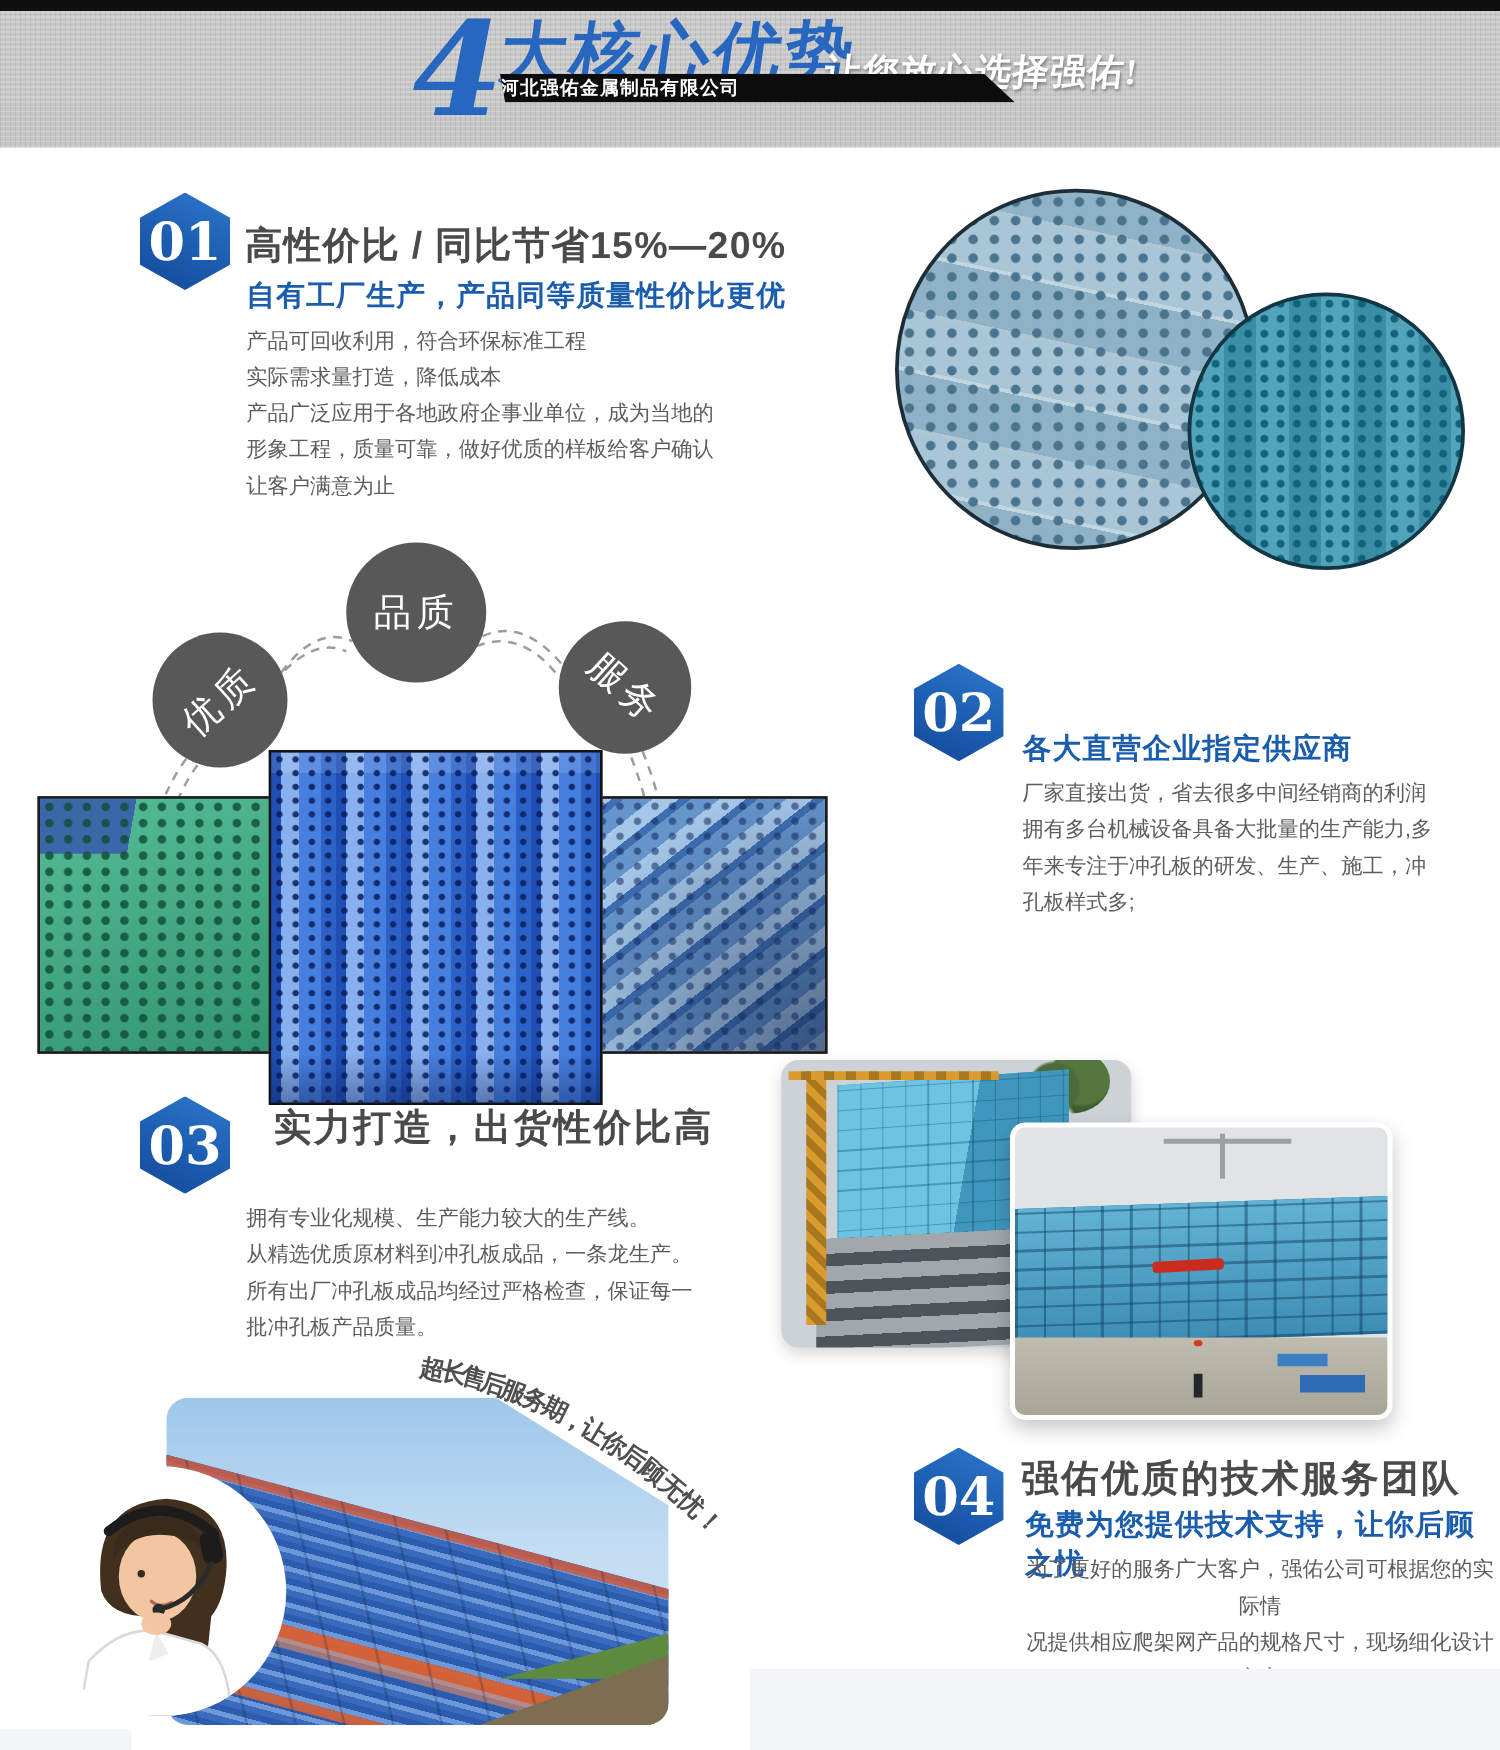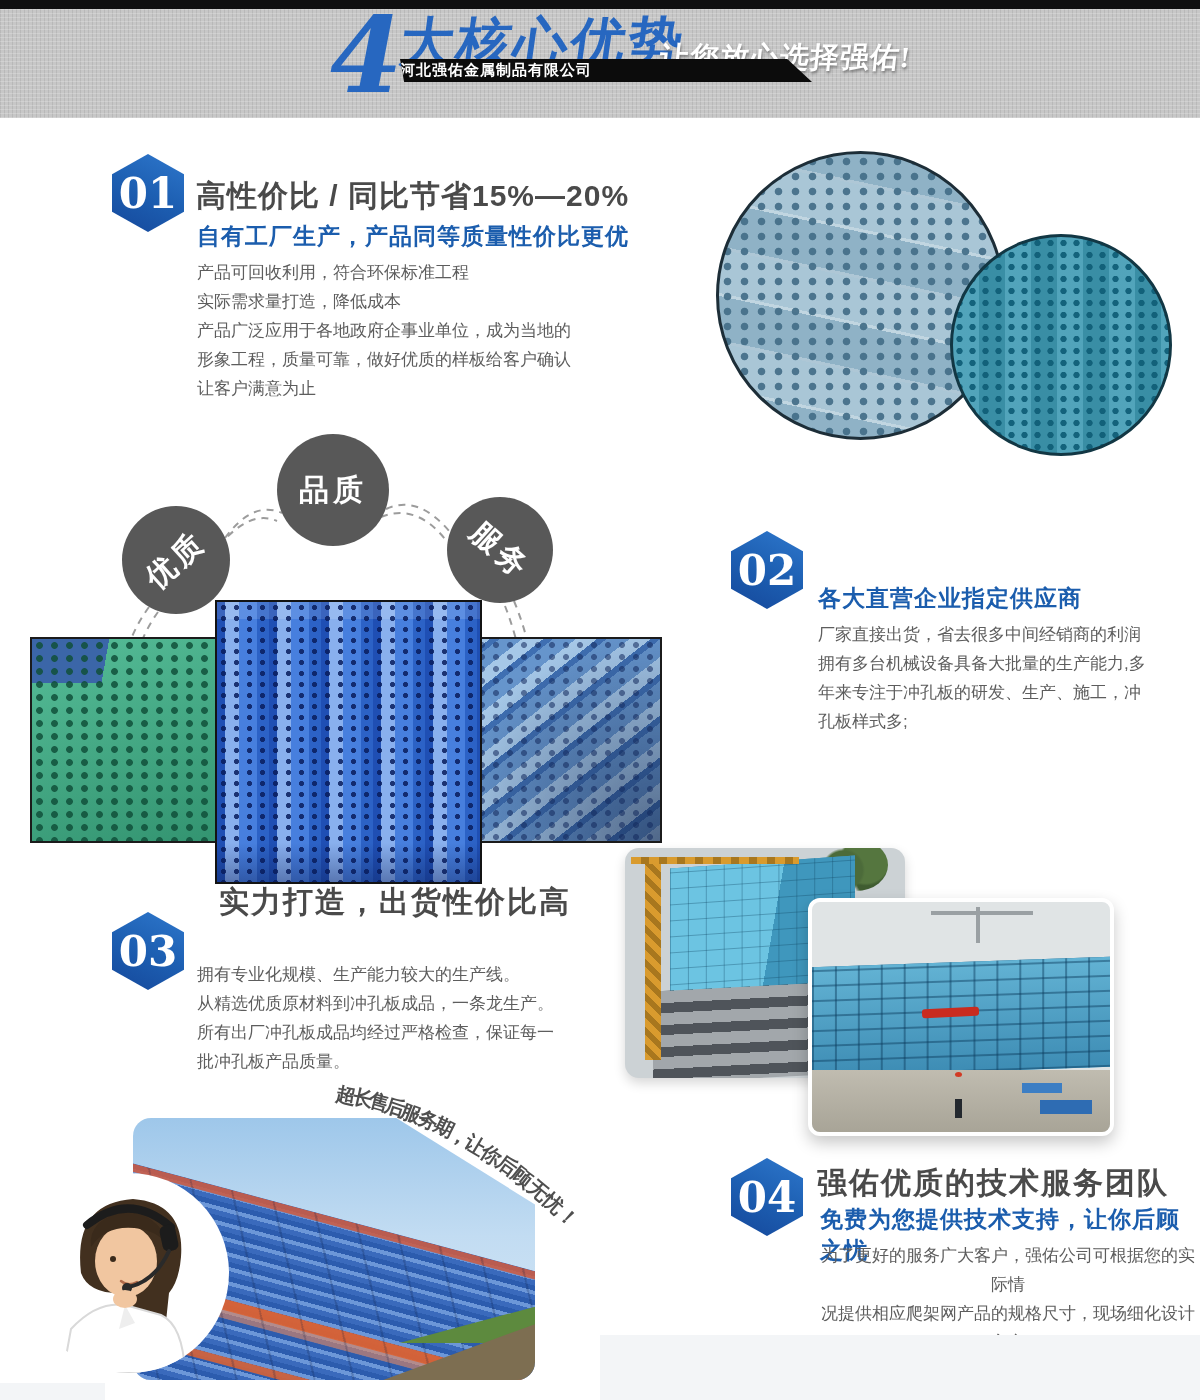--- a/index.html
+++ b/index.html
@@ -25,21 +25,21 @@
        background:linear-gradient(205deg,#2e77cc 0%,#1d5fb2 50%,#15489b 100%);
        clip-path:polygon(50% 0,100% 26%,100% 74%,50% 100%,0 74%,0 26%);
        font-family:"DejaVu Serif",serif;font-weight:700;font-size:42px;
        display:flex;align-items:center;justify-content:center;}
   .adv-title{position:absolute;font-size:30px;font-weight:700;color:#4a4a4a;letter-spacing:1px;}
   .adv-title.serif{font-family:"Liberation Serif",serif;letter-spacing:2px;}
   .adv-sub{position:absolute;font-family:"Liberation Serif",serif;font-size:23px;font-weight:700;color:#1b5dad;letter-spacing:1px;}
   .adv-body{position:absolute;font-size:17px;line-height:29px;color:#5d5d5d;white-space:pre-line;}
   
   .vcircle{position:absolute;border-radius:50%;background:#585858;color:#fff;display:flex;
-           align-items:center;justify-content:center;font-weight:700;font-size:30px;letter-spacing:4px;}
+           align-items:center;justify-content:center;font-weight:400;font-size:30px;letter-spacing:4px;}
   .connectors{position:absolute;left:80px;top:420px;}
   
   .photo{position:absolute;overflow:hidden;}
   .pcircle-big{left:716px;top:151px;width:283px;height:283px;border-radius:50%;border:3px solid #1d2e38;
       background-color:#9fbccd;
       background-image:
         radial-gradient(circle at 50% 50%, rgba(70,112,138,.95) 3.4px, rgba(0,0,0,0) 4.2px),
         repeating-linear-gradient(12deg, rgba(255,255,255,.28) 0 3px, rgba(0,0,0,0) 3px 46px),
         repeating-linear-gradient(12deg, #8fb2c6 0 46px, #a9c6d6 46px 92px);
       background-size:17px 15px,auto,auto;}
@@ -188,21 +188,21 @@
 
   <div class="hex" style="left:731px;top:531px;">
     <span>02</span>
   </div>
   <div class="adv-sub" style="left:818px;top:583px;">各大直营企业指定供应商</div>
   <div class="adv-body" style="left:818px;top:620px;width:360px;">厂家直接出货，省去很多中间经销商的利润
 拥有多台机械设备具备大批量的生产能力,多
 年来专注于冲孔板的研发、生产、施工，冲
 孔板样式多;</div>
 
-  <div class="hex" style="left:112px;top:912px;">
+  <div class="hex" style="left:112px;top:877px;">
     <span>03</span>
   </div>
   <div class="adv-title serif" style="left:196px;top:882px;margin-left:23px;">实力打造，出货性价比高</div>
   <div class="adv-body" style="left:197px;top:960px;width:430px;">拥有专业化规模、生产能力较大的生产线。
 从精选优质原材料到冲孔板成品，一条龙生产。
 所有出厂冲孔板成品均经过严格检查，保证每一
 批冲孔板产品质量。</div>
 
   <div class="photo bldgA">
     <div class="tree"></div>

